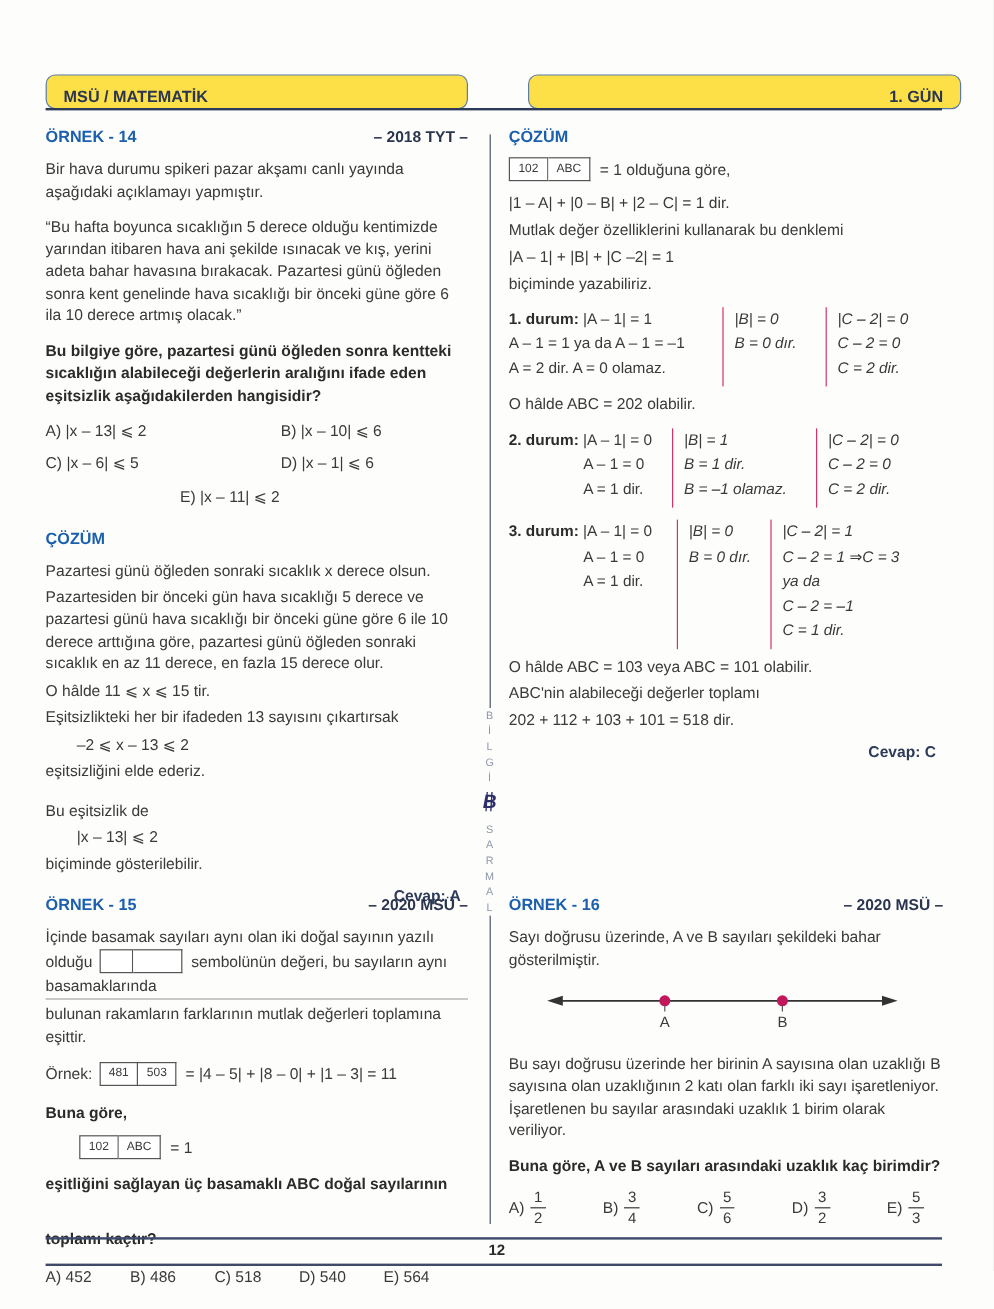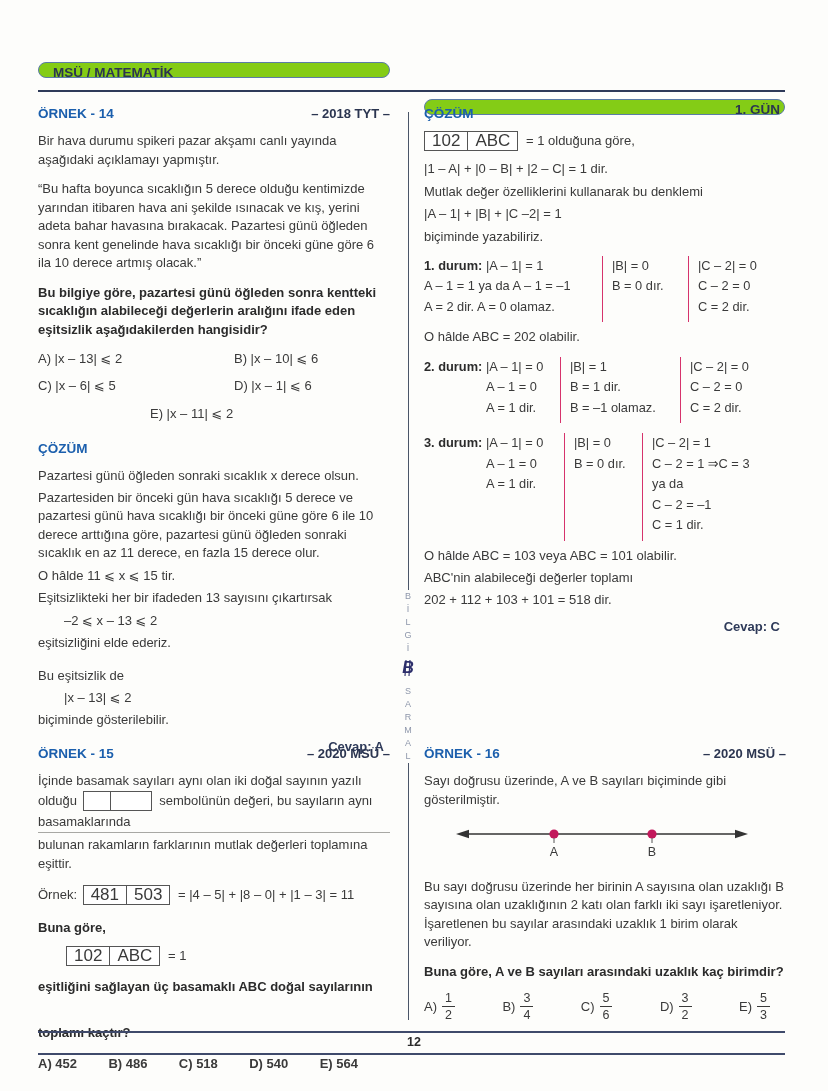--- a/index.html
+++ b/index.html
@@ -1,22 +1,22 @@
 <!DOCTYPE html>
 <html><head>
 <meta charset="utf-8">
 <style>
   html,body{margin:0;padding:0;background:#e9e9e7;}
   .page{position:relative;width:828px;height:1091px;background:#fdfdfb;margin:0 auto;
         font-family:"Liberation Sans","DejaVu Sans",sans-serif;color:#3a3a3a;font-size:13px;line-height:1.42;overflow:hidden;}
   
-  .hbox{position:absolute;top:62px;height:16px;border:1.6px solid #5b7ca6;border-radius:8px;
-        display:flex;align-items:flex-start;font-weight:bold;color:#2b3550;font-size:13.5px;background:#84cc16;box-sizing:border-box;}
+  .hbox{position:absolute;top:62px;height:29px;border:1.6px solid #5b7ca6;border-radius:8px;
+        display:flex;align-items:flex-end;font-weight:bold;color:#2b3550;font-size:13.5px;background:#fde047;box-sizing:border-box;}
   .hbox.left{left:38px;width:352px;padding-left:14px;}
-  .hbox.right{left:424px;width:361px;justify-content:flex-end;padding-right:4px;margin-top:37px;}
+  .hbox.right{left:440px;width:361px;justify-content:flex-end;padding-right:14px;}
   .hrule{position:absolute;top:89.5px;left:38px;width:747px;border-top:2.5px solid #2e3a59;}
   
   .col{position:absolute;top:104px;}
   .col.left{left:38px;width:352px;}
   .col.right{left:424px;width:362px;}
   .abs15{position:absolute;top:640px;left:0;right:0;}
   .abs16{position:absolute;top:640px;left:0;right:0;}
   
   .divider{position:absolute;left:401px;top:112px;height:908px;width:14px;display:flex;flex-direction:column;align-items:center;}
   .dseg1{width:0;border-left:1.3px solid #4a5568;height:478px;}
@@ -32,33 +32,33 @@
   .boldq{font-weight:bold;color:#2b2b2b;}
   .line{margin:0 0 4px 0;}
   .ind24{padding-left:26px;}
   .gap-top{margin-top:14px;}
   .answer{text-align:right;font-weight:bold;color:#2e3a59;margin-top:8px;padding-right:6px;}
   
   .optrow{display:grid;grid-template-columns:196px 1fr;margin-bottom:9px;}
   .optE{padding-left:112px;margin-bottom:6px;}
   
   .cbox{display:inline-flex;vertical-align:middle;margin:0 4px 2px 2px;}
-  .cbox .cell{border:1.1px solid #555;background:#fff;height:18px;line-height:18px;padding:0 7px;font-size:17px;text-align:left;}
+  .cbox .cell{border:1.1px solid #555;background:#fff;height:18px;line-height:18px;padding:0 7px;font-size:10px;text-align:left;}
   .cbox .cell + .cell{border-left:none;}
   .cell.emw1{width:26px;padding:0;}
   .cell.emw2{width:40px;padding:0;}
   .scan-line{border-top:1px solid #a8a8a4;margin:1px 0 3px 0;}
   .eqline{margin:2px 0 10px 26px;}
   
   .opts15{display:flex;margin-top:4px;}
-  .opts15 span{width:72px;font-weight:bold;}
+  .opts15 span{width:72px;}
   
   .durum{display:flex;margin:10px 0 6px 0;font-size:12.8px;line-height:1.6;}
   .dc{padding:0 6px 5px 0;box-sizing:border-box;}
-  .dc + .dc{border-left:1.6px solid #d6336c;padding-left:9px;}
+  .dc + .dc{border-left:1.6px solid #d6336c;padding-left:9px;font-style:italic;}
   .d1 .dc1{width:178px;}
   .d1 .dc2{width:86px;}
   .d2 .dc1{width:136px;}
   .d2 .dc2{width:120px;}
   .d3 .dc1{width:140px;}
   .d3 .dc2{width:78px;}
   .dc3{flex:1;}
   .dhead{font-weight:bold;color:#2b2b2b;}
   .ind62{padding-left:62px;}
   .res{margin:2px 0 4px 0;}
@@ -266,21 +266,21 @@
       <div class="res">ABC'nin alabileceği değerler toplamı</div>
       <div class="res">202 + 112 + 103 + 101 = 518 dir.</div>
       <div class="answer">Cevap: C</div>
     </div>
 
     <div class="abs16">
       <div class="sec-head">
         <span class="sec-title">ÖRNEK - 16</span>
         <span class="sec-source">– 2020  MSÜ –</span>
       </div>
-      <p>Sayı doğrusu üzerinde, A ve B sayıları biçiminde gibi gösterilmiştir.</p>
+      <p>Sayı doğrusu üzerinde, A ve B sayıları şekildeki bahar gösterilmiştir.</p>
       <div class="numline">
         <svg width="360" height="44" viewBox="0 0 360 44">
           <line x1="42" y1="14" x2="314" y2="14" stroke="#333" stroke-width="1.4"></line>
           <polygon points="32,14 45,9.8 45,18.2" fill="#333"></polygon>
           <polygon points="324,14 311,9.8 311,18.2" fill="#333"></polygon>
           <circle cx="130" cy="14" r="4.6" fill="#c2185b"></circle>
           <circle cx="228" cy="14" r="4.6" fill="#c2185b"></circle>
           <line x1="130" y1="18" x2="130" y2="23" stroke="#555" stroke-width="1"></line>
           <line x1="228" y1="18" x2="228" y2="23" stroke="#555" stroke-width="1"></line>
           <text x="130" y="36" text-anchor="middle" font-size="12.5" fill="#3a3a3a">A</text>

